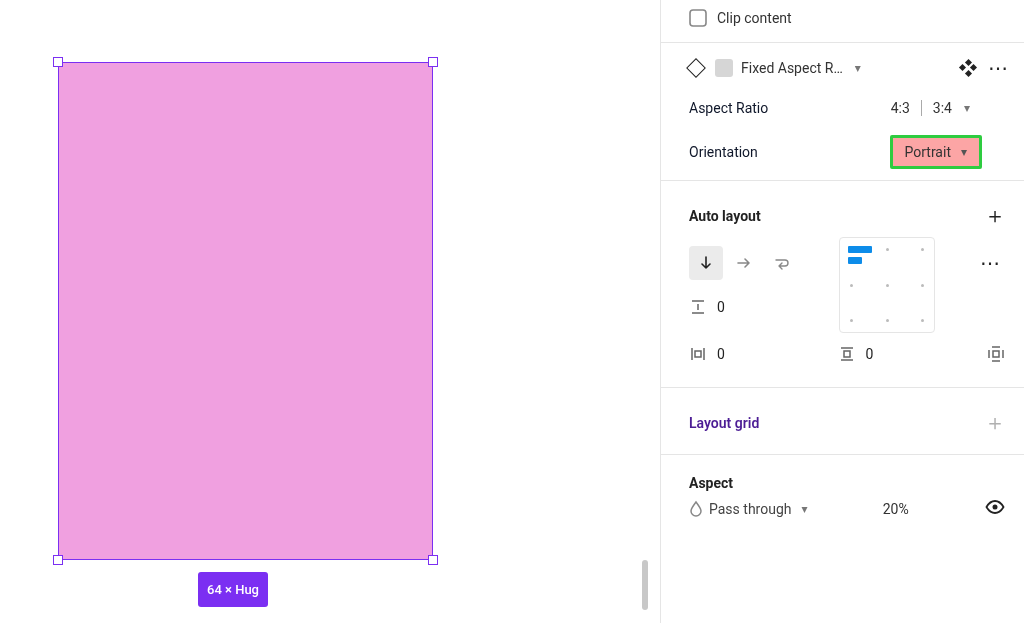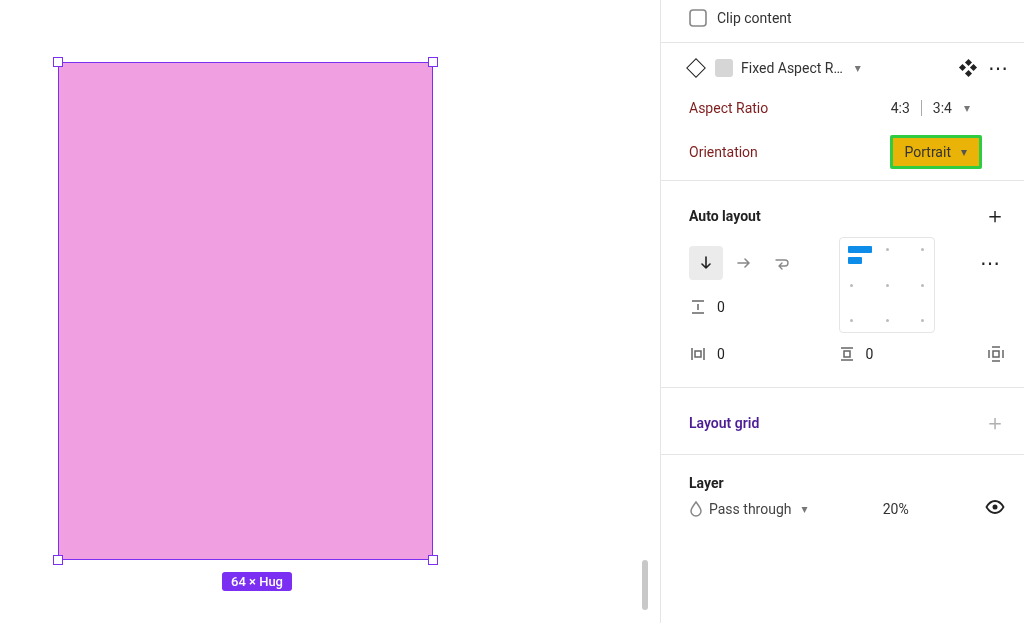--- a/index.html
+++ b/index.html
@@ -36,23 +36,22 @@
   .h-tr { right: -6px; top: -6px; }
   .h-bl { left: -6px; bottom: -6px; }
   .h-br { right: -6px; bottom: -6px; }
   .size-badge {
     position: absolute;
     left: 198px; top: 572px;
     background: #7B2FF2;
     color: #fff;
     font-size: 13px;
     font-weight: 500;
-    padding: 2px 9px;
+    padding: 10px 9px;
     border-radius: 3px;
-    margin-left: 24px;
   }
   .scroll-hint {
     position: absolute;
     right: 2px; top: 560px;
     width: 6px; height: 50px;
     background: #c8c8c8;
     border-radius: 3px;
   }
 
   
@@ -69,21 +68,21 @@
     display: flex;
     align-items: center;
     padding: 0 18px 0 28px;
     height: 44px;
   }
   .sep {
     border-top: 1px solid #e5e5e5;
     margin-top: 6px;
     padding-top: 6px;
   }
-  .muted { color: #7f1d1d; }
+  .muted { color: #0f172a; }
   .bold { font-weight: 700; color: #222; }
 
   
   .clip-row { height: 36px; padding-top: 0; }
 
   
   .comp-row { gap: 8px; padding-right: 10px; }
   .diamond {
     width: 14px; height: 14px;
     border: 1.8px solid #222;
@@ -113,21 +112,21 @@
     line-height: 1;
   }
 
   
   .prop-row { justify-content: space-between; }
   .ratio-val { display:flex; align-items:center; gap:8px; padding-right:36px;}
   .ratio-sep { width:1px; height:16px; background:#aaa; margin: 0 3px;}
 
   .orient-select {
     border: 3px solid #2ECC40;
-    background: #eab308;
+    background: #fca5a5;
     border-radius: 2px;
     padding: 6px 12px;
     display: flex; align-items: center; gap:6px;
     margin-right:24px;
   }
   .orient-select .chev { color:#555;}
 
   
   .section-header { display:flex; align-items:center; justify-content:space-between; padding: 14px 18px 10px 28px; }
   .plus-icon{ font-size:22px; font-weight:400; color:#222;}
@@ -304,21 +303,21 @@
   </div>
 
   <div class="sep"></div>
   <div class="section-header">
     <span class="bold muted" style="color:#4c1d95;font-weight:600">Layout grid</span>
     <span class="plus-icon muted">＋</span>
   </div>
 
   <div class="sep"></div>
   <div class="section-header" style="padding-bottom:4px">
-    <span class="bold">Layer</span>
+    <span class="bold">Aspect</span>
   </div>
   <div class="layer-row">
     <div class="blend">
       <svg width="14" height="18">
           <path d="M7 2c3 4 5 6.5 5 9a5 5 0 11-10 0c0-2.5 2-5 5-9z" fill="none" stroke="#888" stroke-width="1.5"></path>
         </svg>
       <span>Pass through</span>
       <span class="chev">▾</span>
     </div>
     <span>20%</span>

